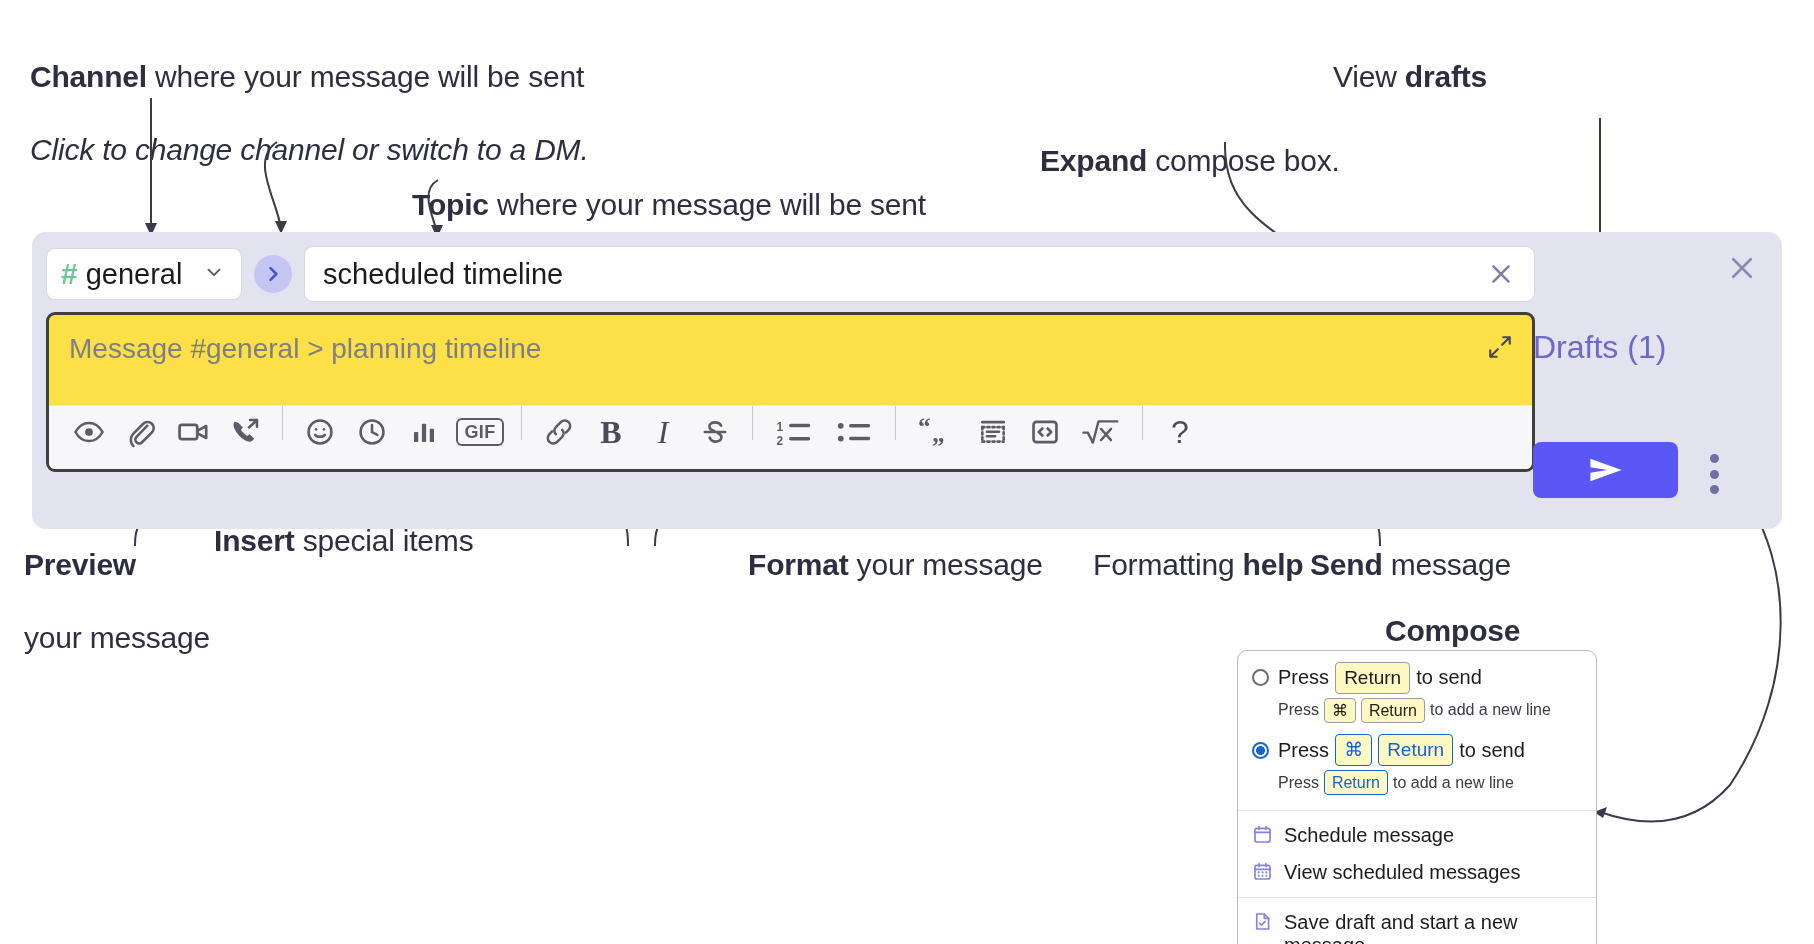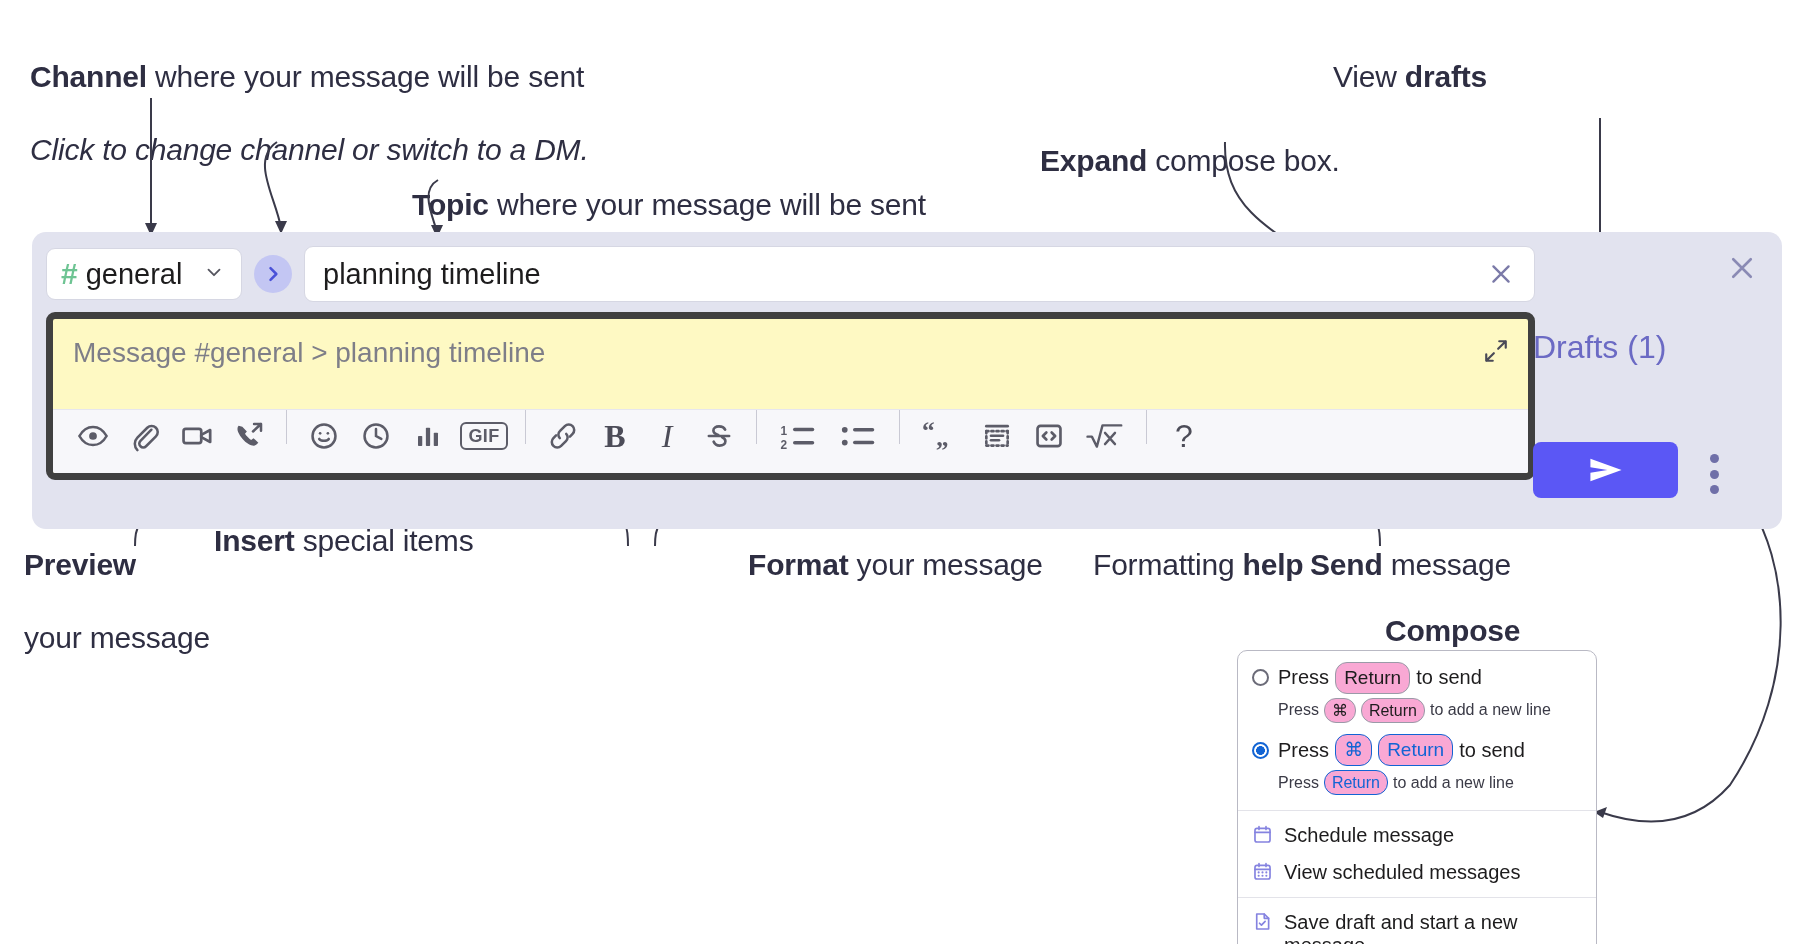--- a/index.html
+++ b/index.html
@@ -116,22 +116,22 @@
   .topic-clear {
     width: 38px;
     height: 38px;
     display: flex;
     align-items: center;
     justify-content: center;
     color: #7b7aa8;
   }
   .msgbox {
     margin-top: 10px;
-    background: #fef9c3;
-    border: 7px solid #404040;
+    background: #fde047;
+    border: 3px solid #404040;
     border-radius: 9px;
     box-sizing: border-box;
     overflow: hidden;
   }
   .msgbox-text {
     position: relative;
     height: 90px;
     padding: 18px 20px 0 20px;
     box-sizing: border-box;
   }
@@ -281,26 +281,26 @@
     gap: 5px;
     font-size: 16px;
     padding: 3px 14px 5px 40px;
     color: #3a3a46;
   }
   .key {
     display: inline-flex;
     align-items: center;
     justify-content: center;
     border: 1px solid #9a9aa8;
-    border-radius: 12px;
+    border-radius: 4px;
     padding: 1px 7px;
     font-size: 16px;
     line-height: 1.35;
     color: #1d1c1d;
-    background: #f9a8d4;
+    background: #fef9c3;
   }
   .key.lg { font-size: 19px; padding: 2px 8px; }
   .key.blue { border-color: #1264d4; color: #1264d4; }
   .opt-div { height: 1px; background: #e3e3e9; }
   .opt-item {
     display: flex;
     gap: 11px;
     padding: 7px 14px;
     font-size: 20px;
   }
@@ -417,21 +417,21 @@
           </span>
         </div>
 
         <div class="go-btn">
           <svg width="20" height="20" viewBox="0 0 24 24" fill="none" stroke="#4a51d8" stroke-width="3" stroke-linecap="round" stroke-linejoin="round">
               <path d="M9 5 L16 12 L9 19"></path>
             </svg>
         </div>
 
         <div class="topic-field">
-          <span class="topic-value">planning timeline</span>
+          <span class="topic-value">scheduled timeline</span>
           <span class="topic-clear">
             <svg width="28" height="28" viewBox="0 0 24 24" fill="none" stroke="currentColor" stroke-width="2" stroke-linecap="round">
                 <path d="M5.5 5.5 L18.5 18.5 M18.5 5.5 L5.5 18.5"></path>
               </svg>
           </span>
         </div>
       </div>
 
       <div class="msgbox">
         <div class="msgbox-text">

